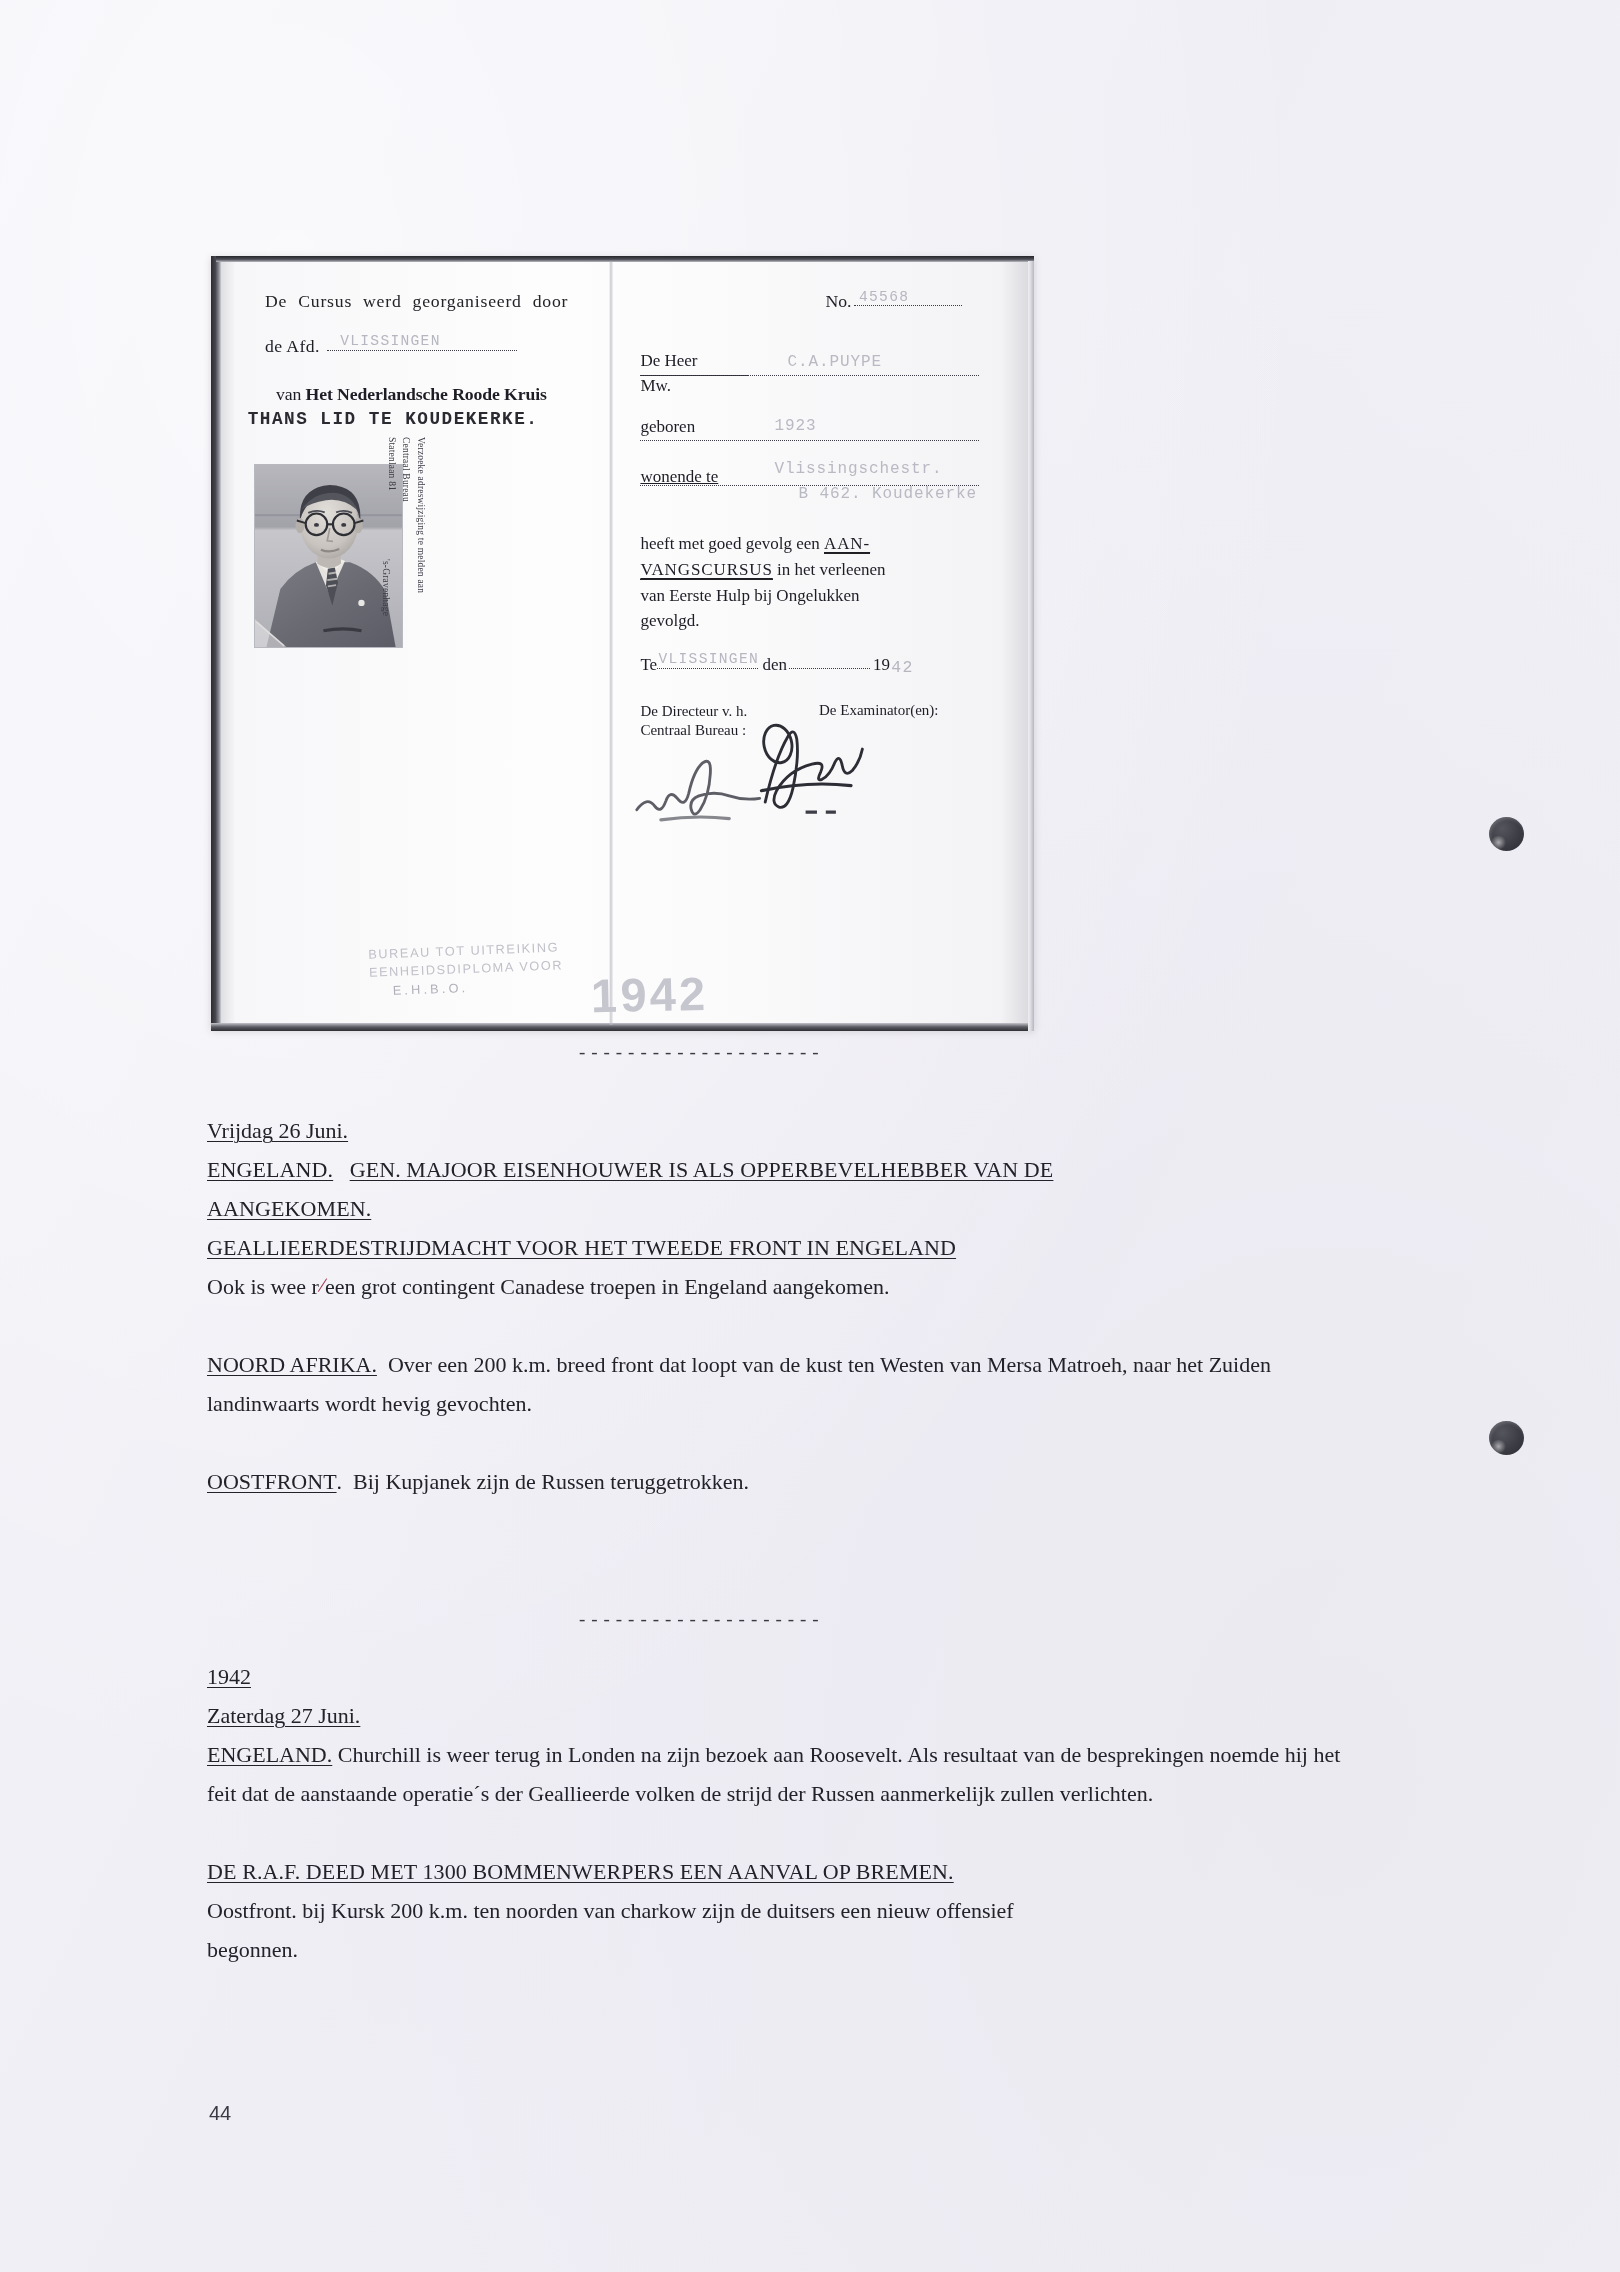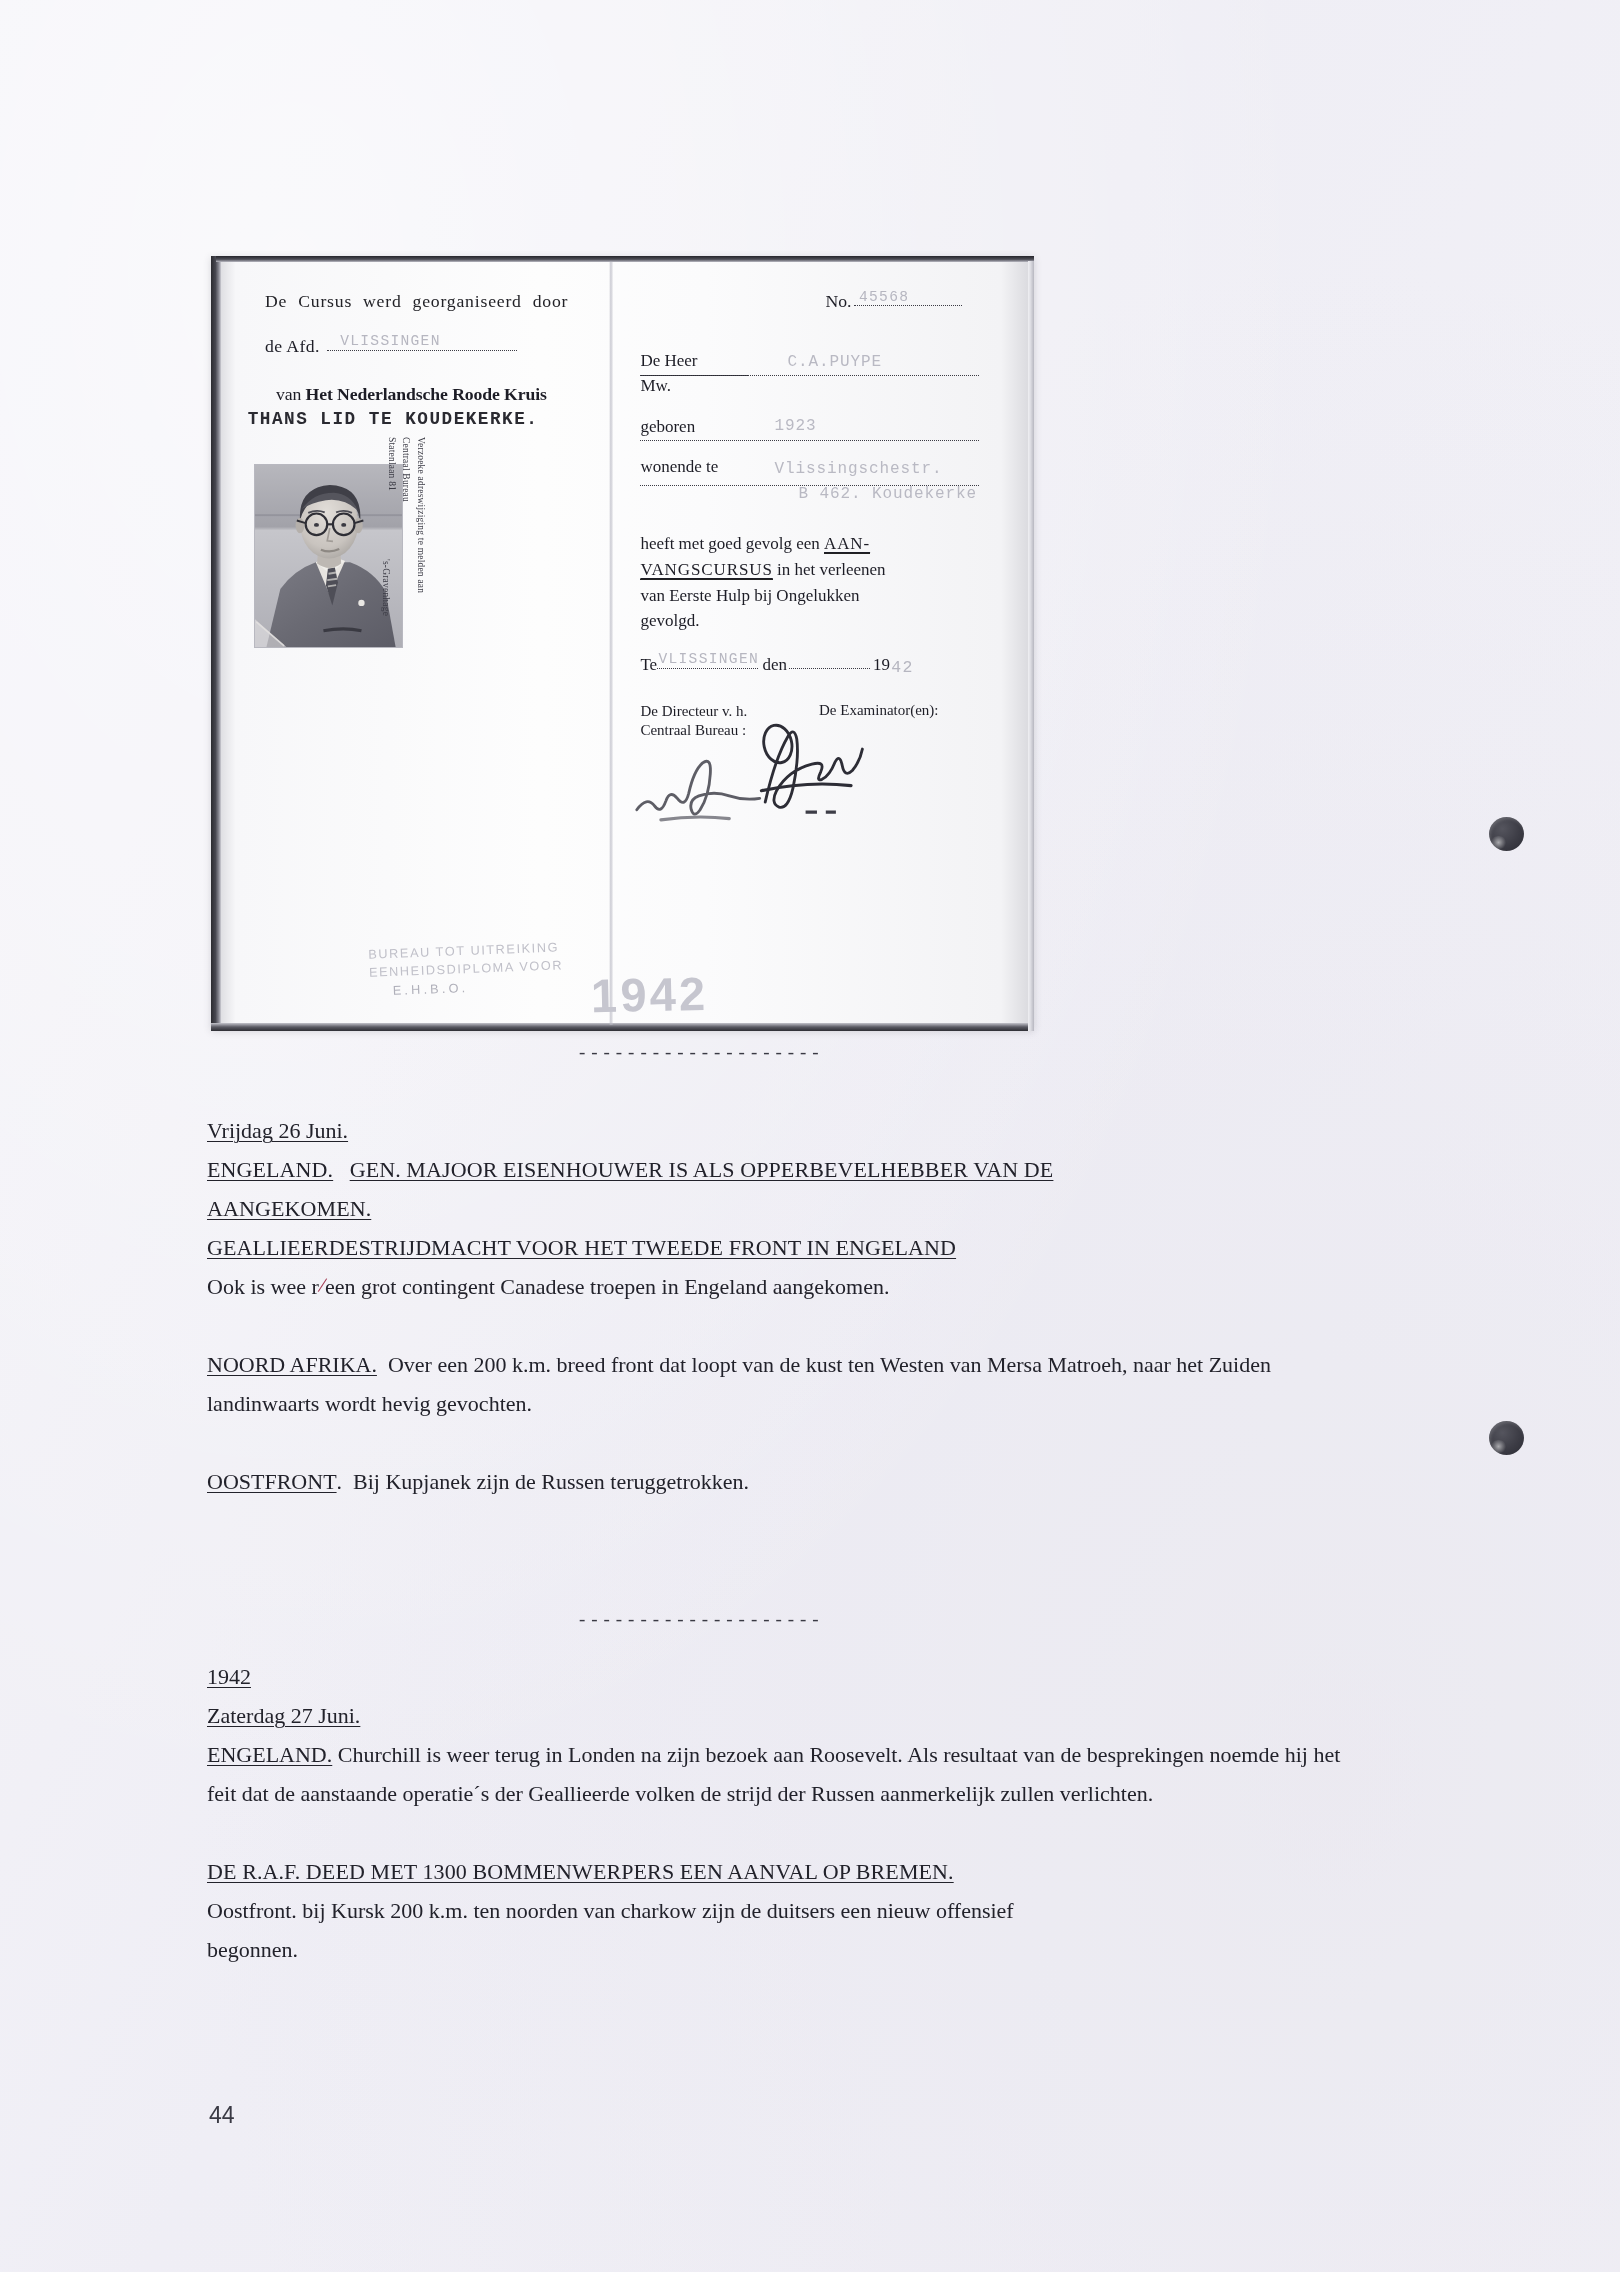--- a/index.html
+++ b/index.html
@@ -143,21 +143,21 @@
   .cr-no .dotline { display:inline-block; width: 108px; border-bottom: 1.9px dotted #3b3b44; vertical-align: 1.3px; margin-left: 2.5px; position: relative; }
   .cr-no .faint-type { left: 5px; top: -16.5px; }
 
   .cr-block { position: absolute; left: 11.4px; top: 86px; width: 355px; font-size: 17px; }
   .cr-underline { position: absolute; left: 0; width: 339px; border-bottom: 1.9px dotted #3b3b44; }
   .cr-solid { position: absolute; left: 0; width: 108px; border-bottom: 1.3px solid #2b2b33; }
 
   .cr-heer { position:absolute; left:0; top: 0; }
   .cr-mw   { position:absolute; left:0; top: 25px; }
   .cr-geb  { position:absolute; left:0; top: 66px; }
-  .cr-won  { position:absolute; left:0; top: 106px; }
+  .cr-won  { position:absolute; left:0; top: 116px; text-decoration: underline; }
 
   .cr-para { position: absolute; left: 11.4px; top: 266px; width: 348px; font-size: 17px; line-height: 1.52; }
   .cr-para .u { border-bottom: 1.9px solid #222; padding-bottom: 0.6px; letter-spacing: 0.9px; }
 
   .cr-te { position: absolute; left: 11.4px; top: 390px; font-size: 17px; }
   .cr-te .dot1 { display:inline-block; width: 101px; border-bottom: 1.9px dotted #3b3b44; vertical-align: 1.3px; position: relative; }
   .cr-te .dot2 { display:inline-block; width: 81px; border-bottom: 1.9px dotted #3b3b44; vertical-align: 1.3px; margin: 0 2.5px; }
 
   .cr-sig-l { position: absolute; left: 11.4px; top: 437px; font-size: 15px; line-height: 1.28; }
   .cr-sig-r { position: absolute; left: 190px; top: 437px; font-size: 15px; }
@@ -191,21 +191,21 @@
   .u    { text-decoration: underline; text-underline-offset: 3.2px; text-decoration-thickness: 1.3px; font-family: Liberation Serif, serif; }
   .caps { letter-spacing: 0.1px; }
   .redslash {
     color: #a43a52; font-weight: 400; position: relative;
     display: inline-block; transform: rotate(14deg) translateY(-1.9px);
   }
 
   .page-number {
     position: absolute; left: 209px; top: 2102px;
     font-family: "Liberation Sans", "DejaVu Sans", sans-serif;
-    font-size: 23px; color: #3a3a44;
+    font-size: 20px; color: #3a3a44;
   }
 
   
   .punch {
     position: absolute; width: 35px; height: 34px; border-radius: 50%;
     background: radial-gradient(circle at 38% 34%, #55555e 0%, #3c3c45 55%, #2c2c34 100%);
     box-shadow: inset 1.3px 1.9px 3.2px rgba(255,255,255,.18);
   }
   .punch::after {
     content: ""; position: absolute; left: 1.3px; bottom: 2.5px;

